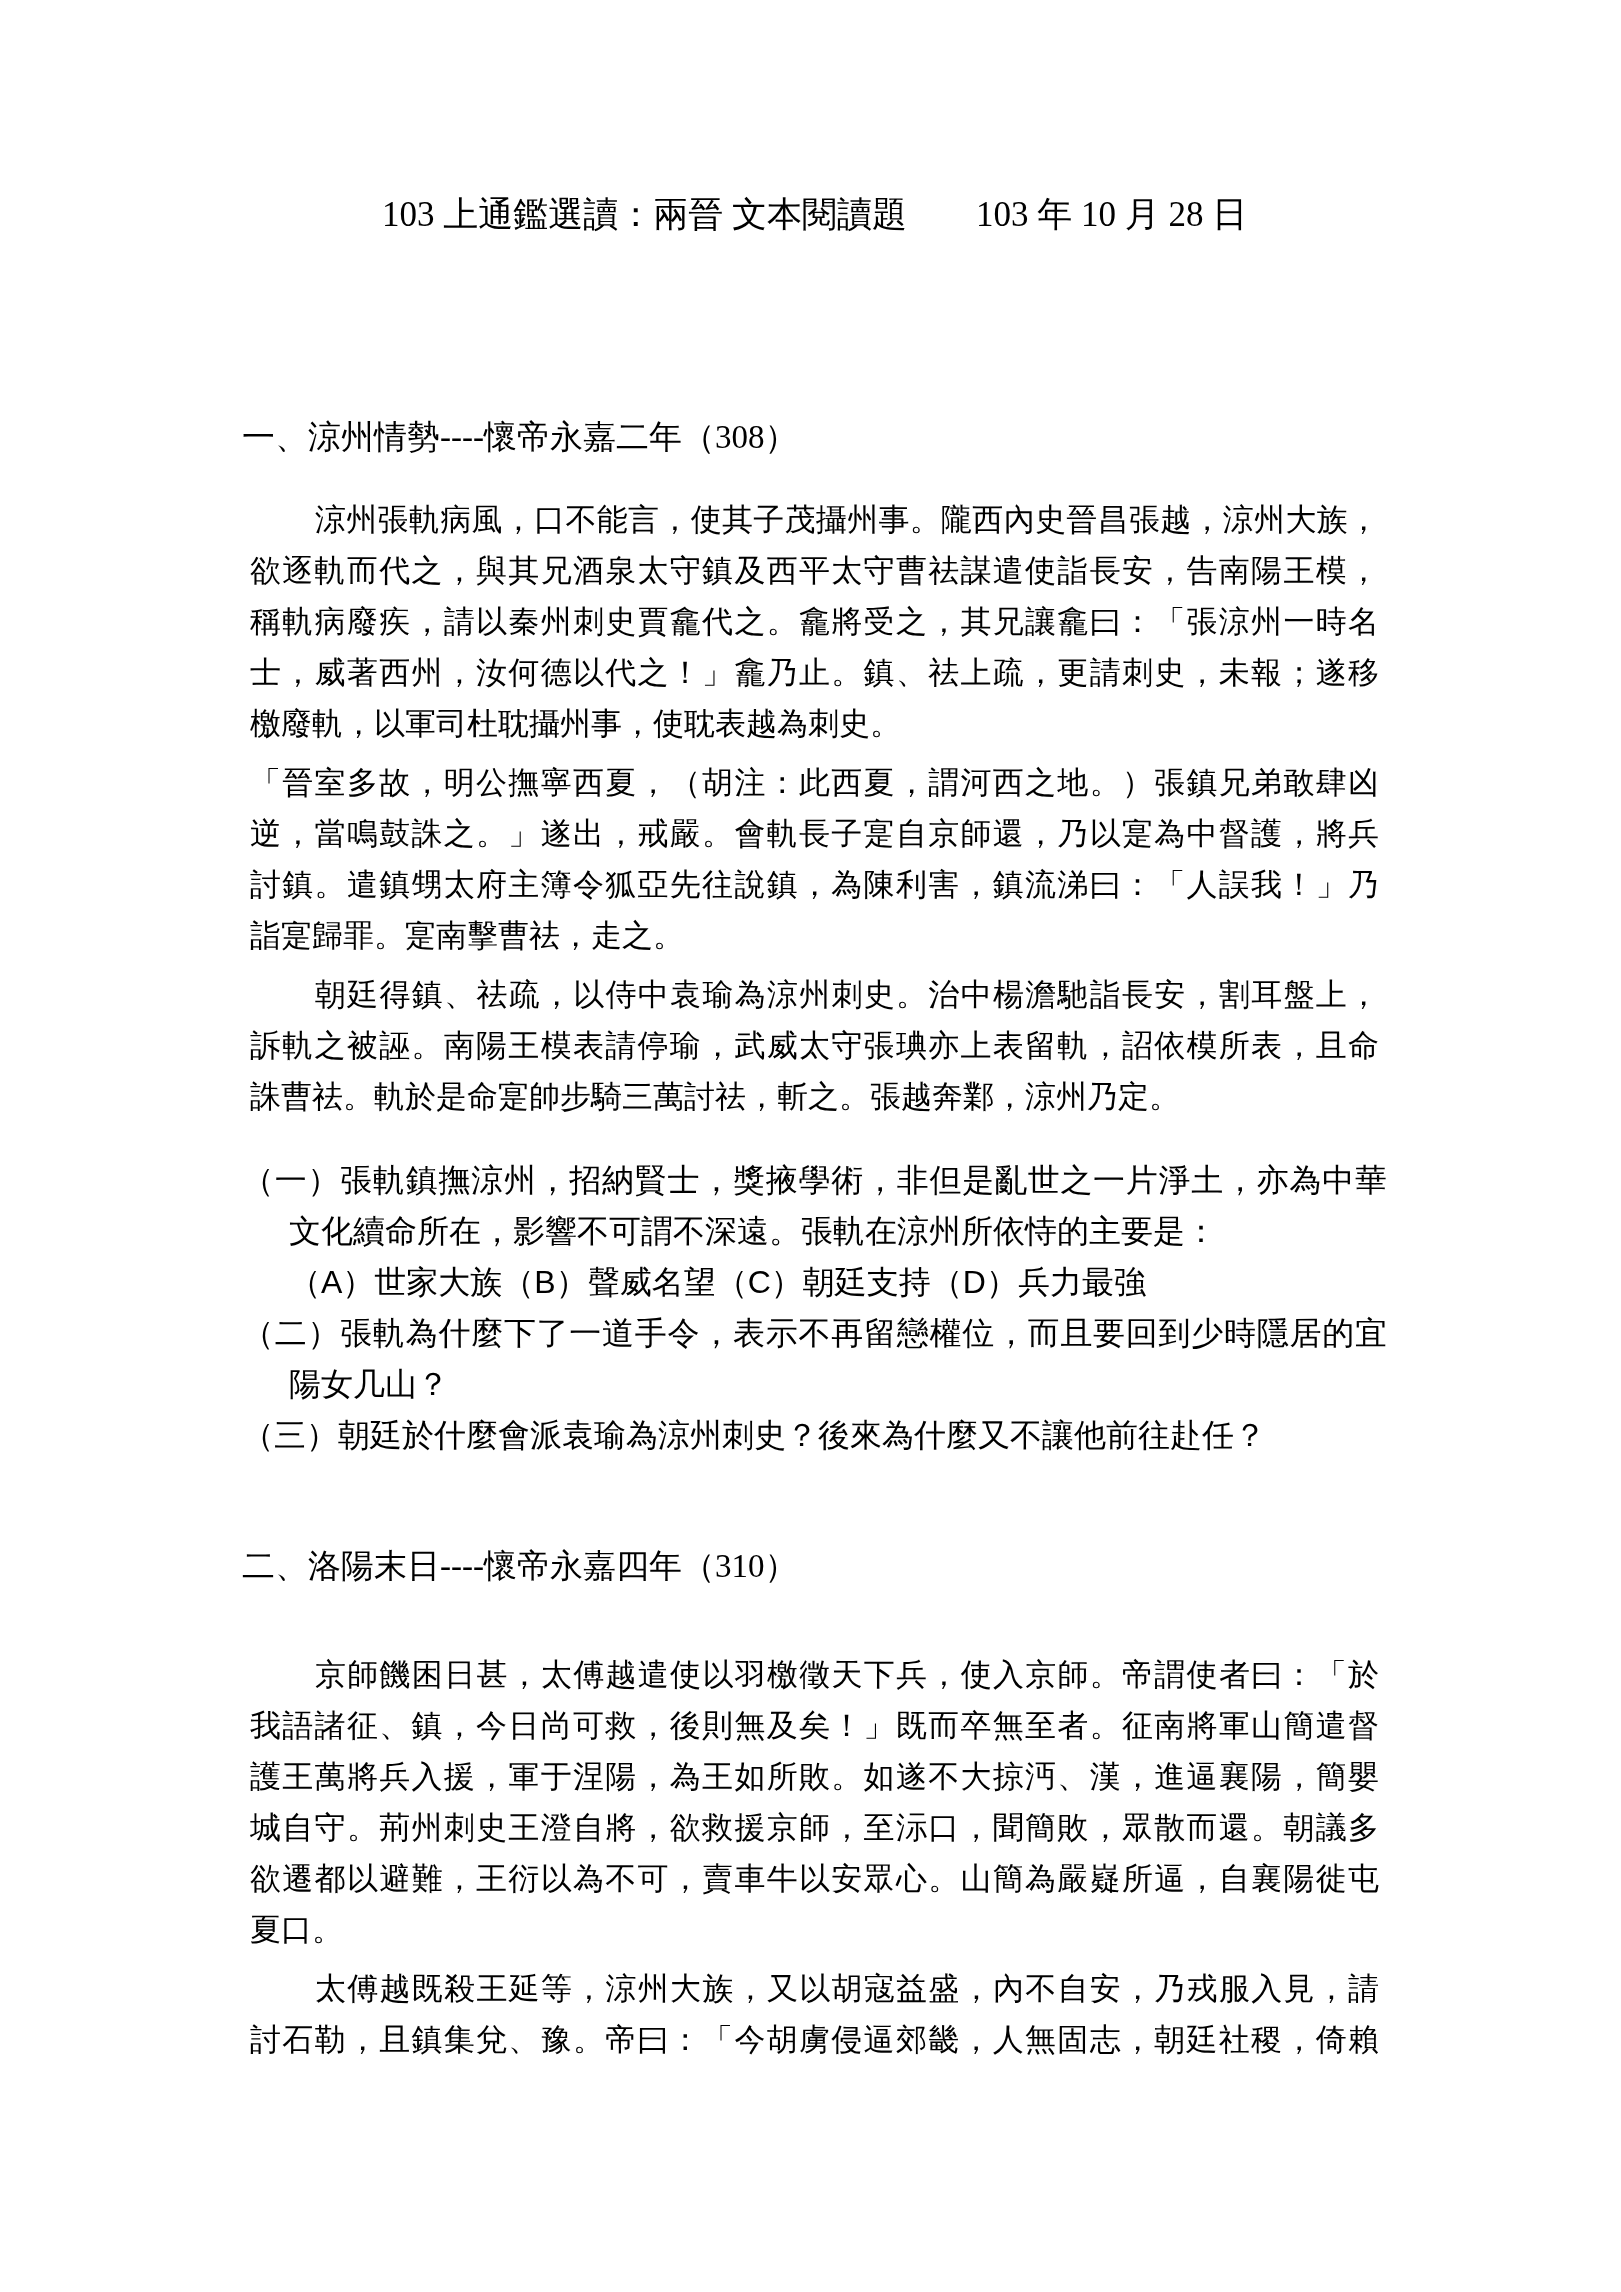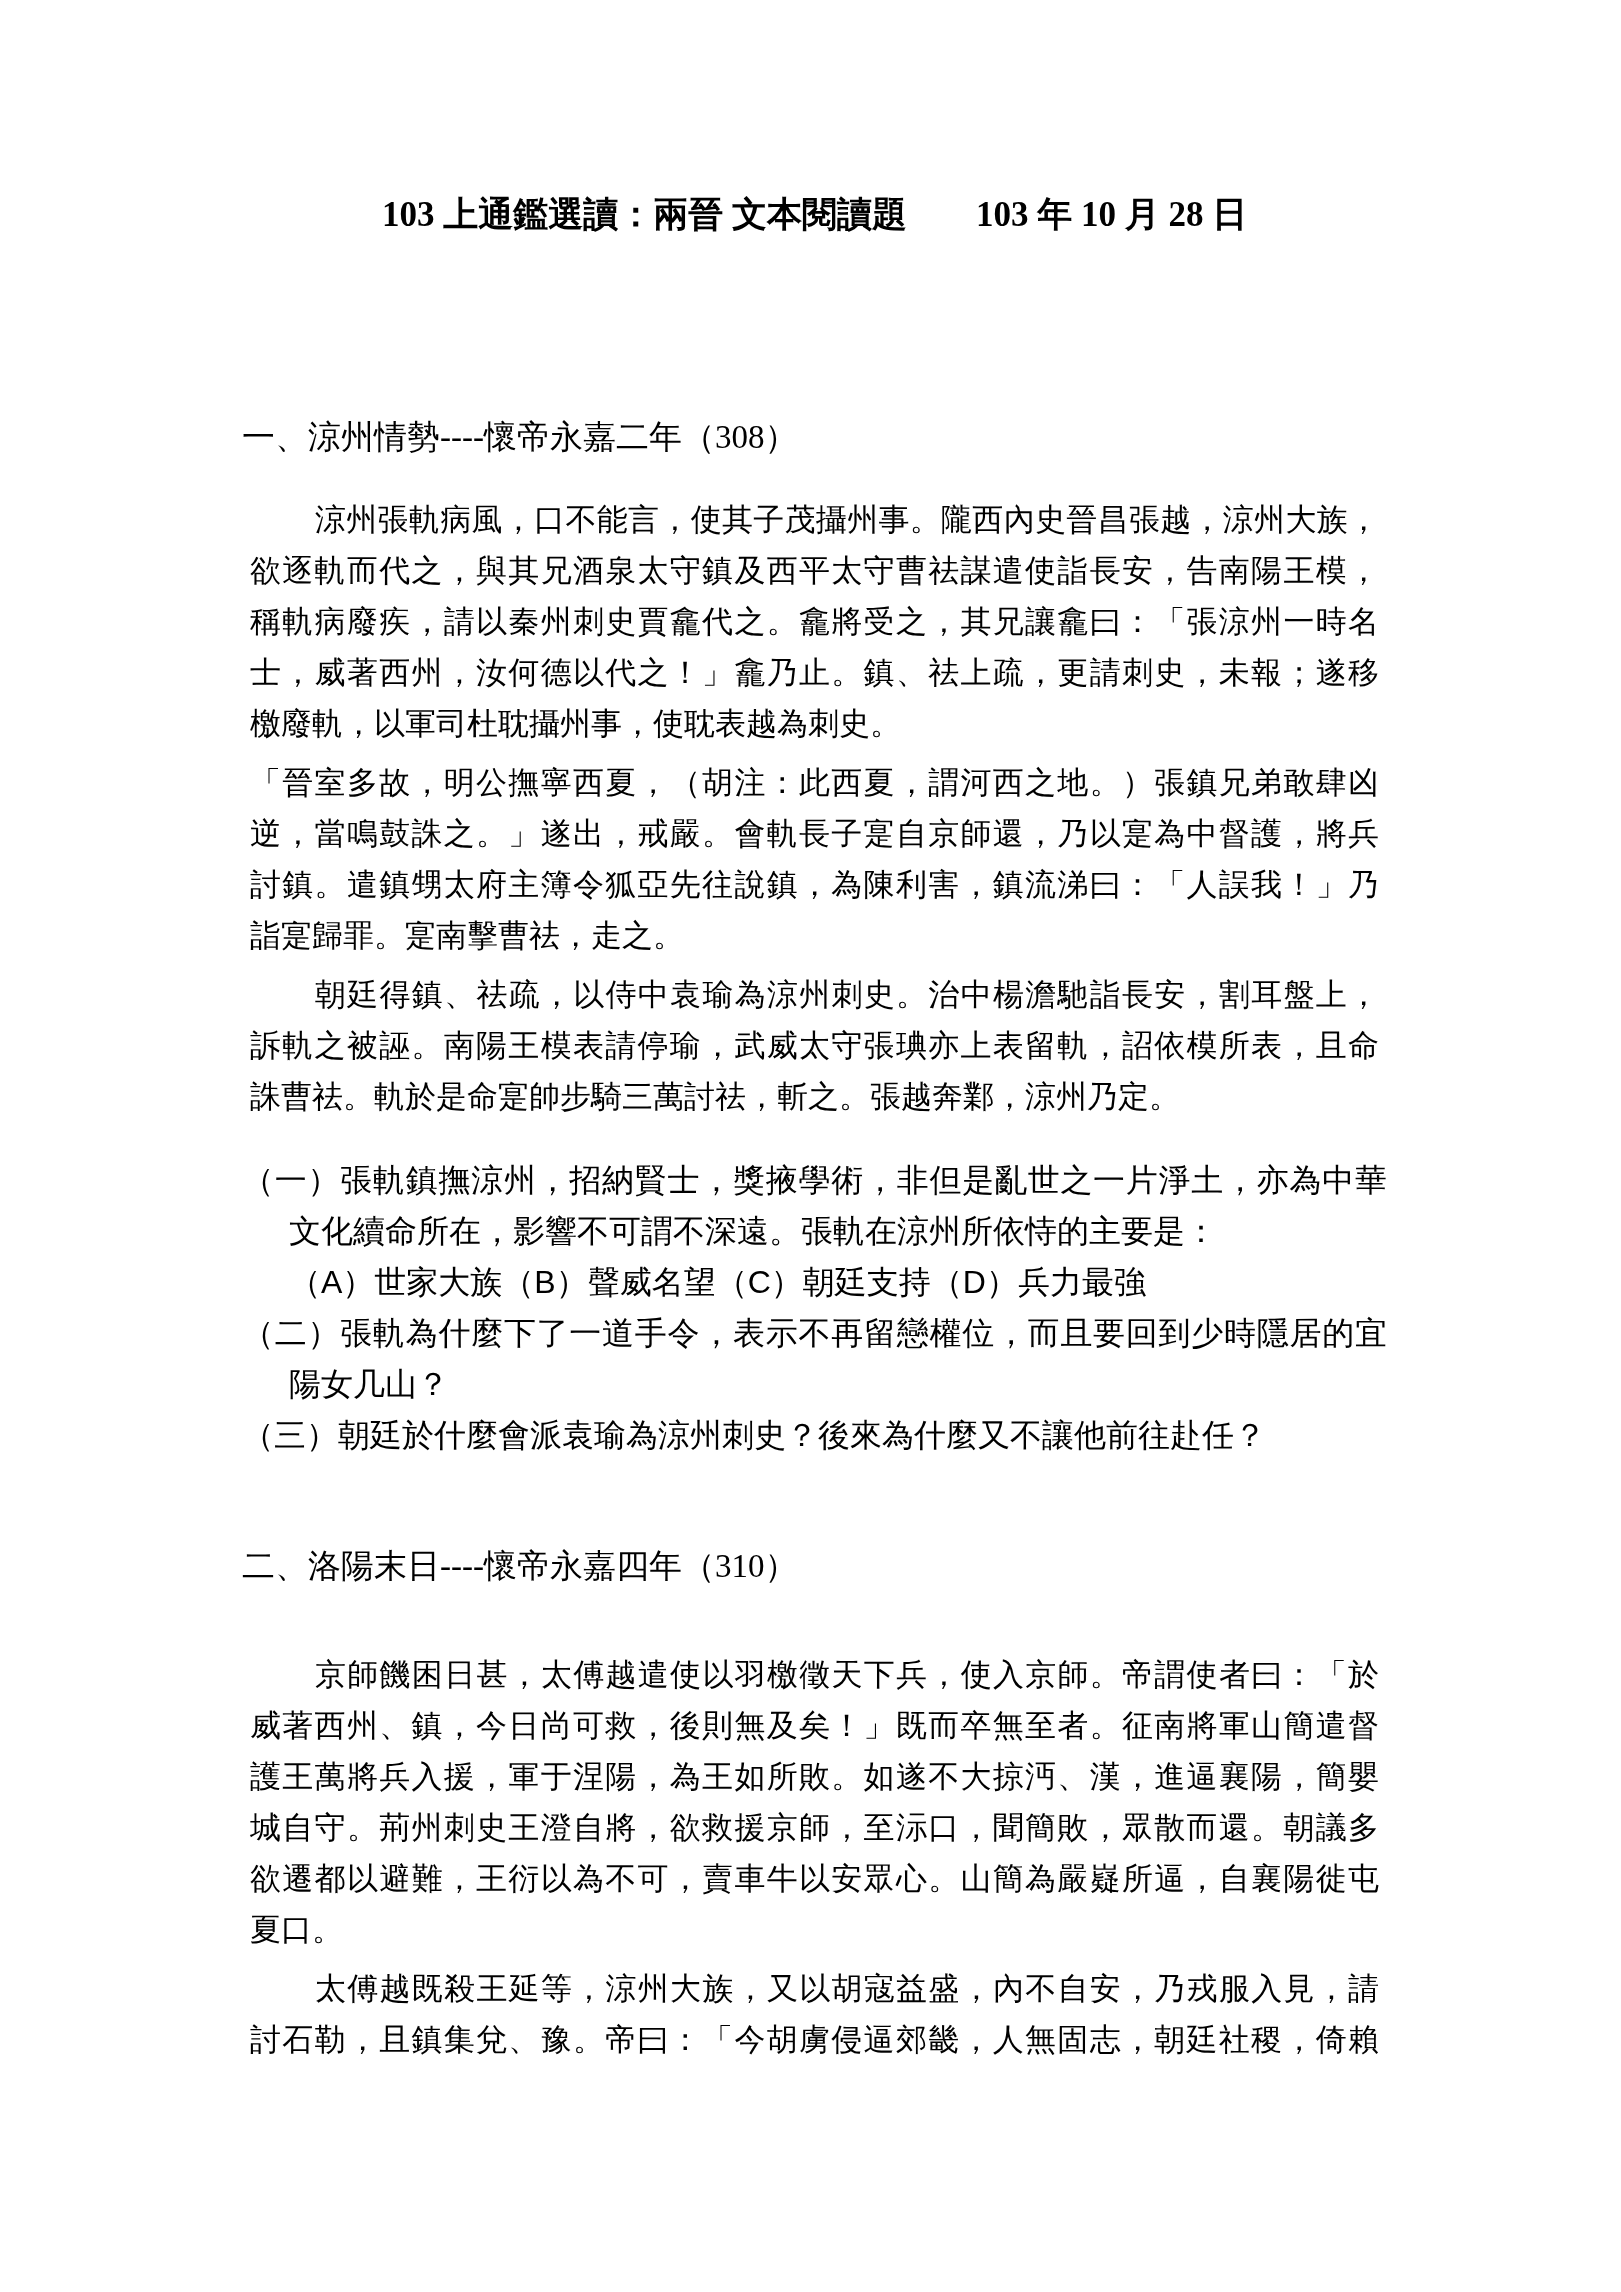--- a/index.html
+++ b/index.html
@@ -6,21 +6,21 @@
   .page{
     position:relative;
     width:1621px;height:2293px;
     background:#ffffff;color:#000000;
     box-sizing:border-box;
     padding:188px 234px 0 242px;
     font-family:"Liberation Serif",serif;
     overflow:hidden;
   }
   .title{
-    font-size:35px;font-weight:bold;line-height:53px;
+    font-size:35px;font-weight:normal;line-height:53px;
     text-align:center;white-space:nowrap;
   }
   .title .gap{display:inline-block;width:69px;}
   .sec-heading{
     font-size:33px;line-height:51px;font-weight:normal;margin:0;
   }
   .h-sec1{margin-top:171px;}
   .h-sec2{margin-top:80px;}
   .para{margin:8px;}
   .p-first{margin-top:31px;}
@@ -82,21 +82,21 @@
     </div>
     <div class="q">
       <div class="line endl">（三）朝廷於什麼會派袁瑜為涼州刺史？後來為什麼又不讓他前往赴任？</div>
     </div>
   </div>
 
   <div class="sec-heading h-sec2">二、洛陽末日----懷帝永嘉四年（310）</div>
 
   <div class="para p-first2">
     <div class="line ind">京師饑困日甚，太傅越遣使以羽檄徵天下兵，使入京師。帝謂使者曰：「於</div>
-    <div class="line">威著西州、鎮，今日尚可救，後則無及矣！」既而卒無至者。征南將軍山簡遣督</div>
+    <div class="line">我語諸征、鎮，今日尚可救，後則無及矣！」既而卒無至者。征南將軍山簡遣督</div>
     <div class="line">護王萬將兵入援，軍于涅陽，為王如所敗。如遂不大掠沔、漢，進逼襄陽，簡嬰</div>
     <div class="line">城自守。荊州刺史王澄自將，欲救援京師，至沶口，聞簡敗，眾散而還。朝議多</div>
     <div class="line">欲遷都以避難，王衍以為不可，賣車牛以安眾心。山簡為嚴嶷所逼，自襄陽徙屯</div>
     <div class="line endl">夏口。</div>
   </div>
 
   <div class="para">
     <div class="line ind">太傅越既殺王延等，涼州大族，又以胡寇益盛，內不自安，乃戎服入見，請</div>
     <div class="line">討石勒，且鎮集兌、豫。帝曰：「今胡虜侵逼郊畿，人無固志，朝廷社稷，倚賴</div>
   </div>

